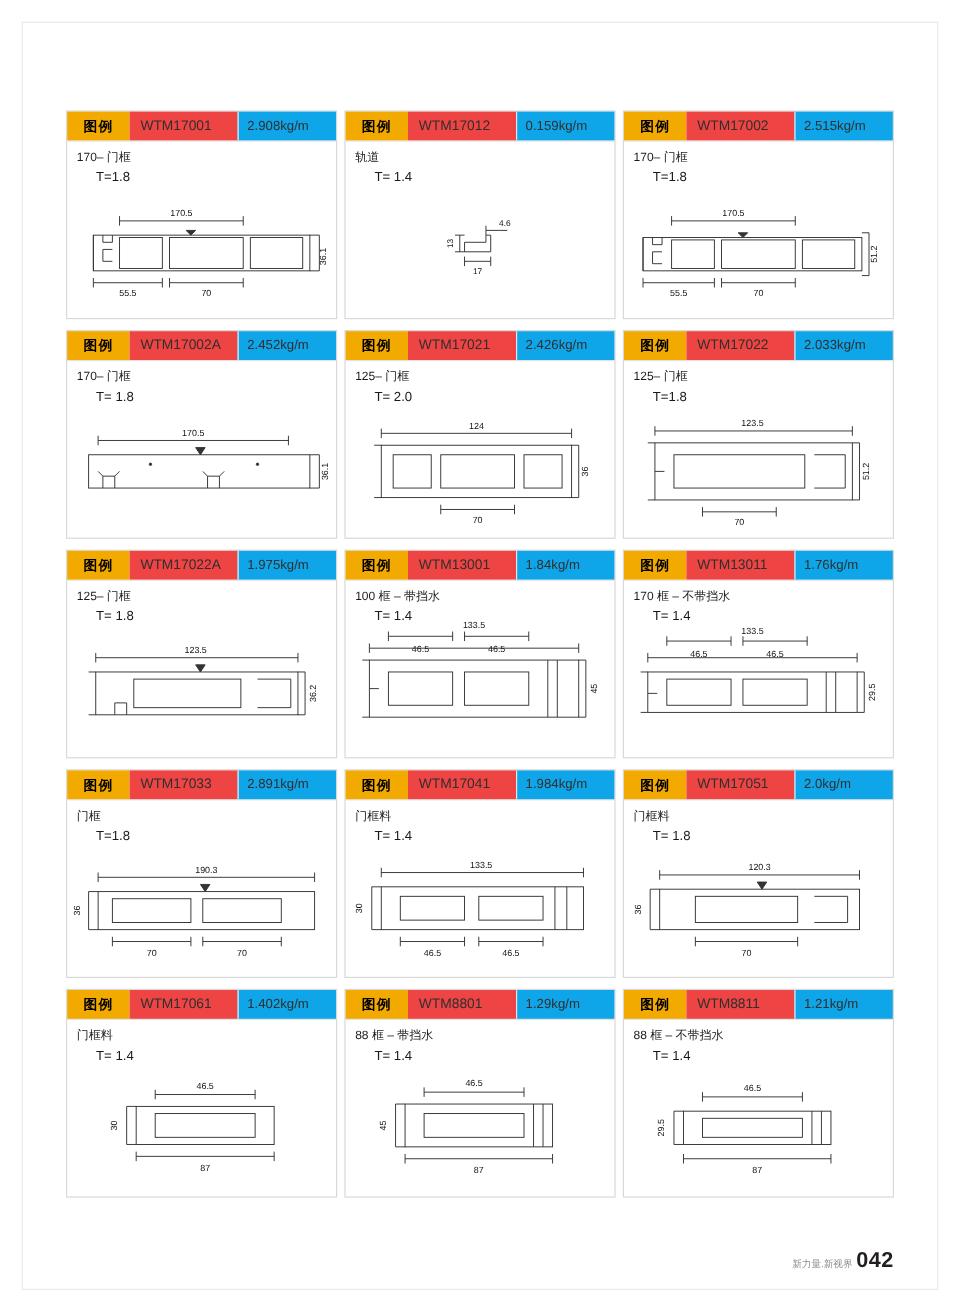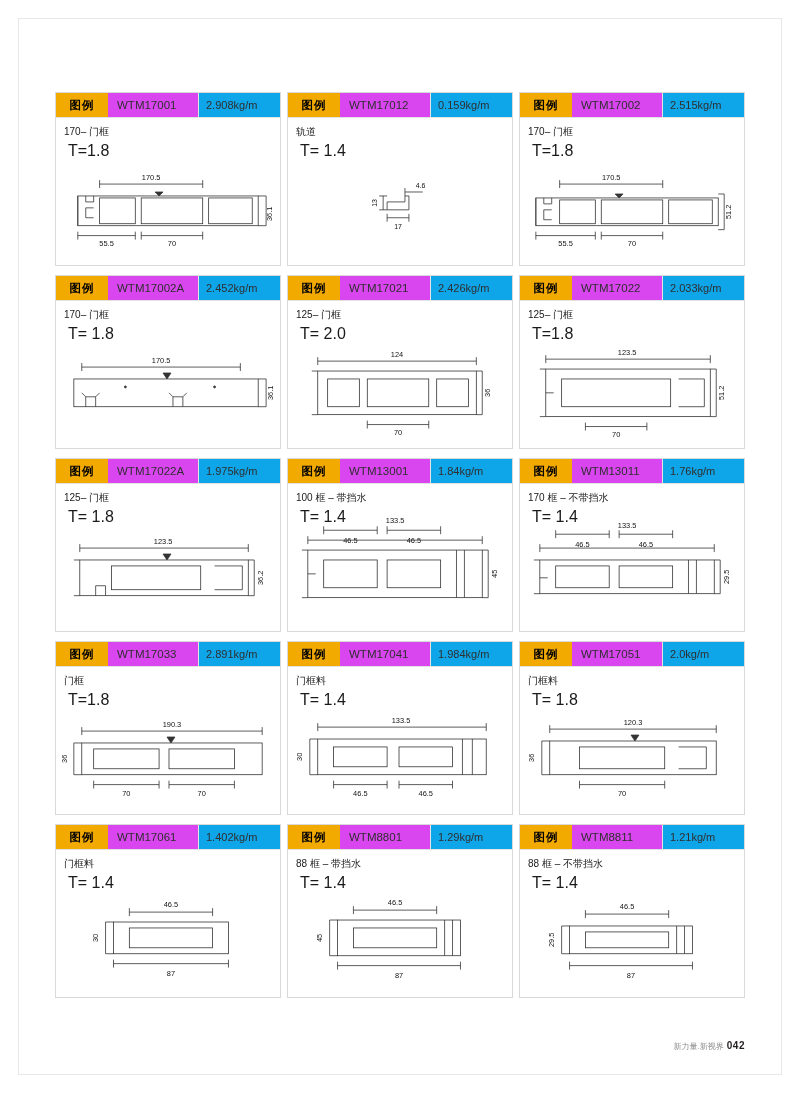--- a/index.html
+++ b/index.html
@@ -53,21 +53,21 @@
     width:52px;
     background:#f2a900;
     color:#000;
     font-weight:bold;
     display:flex;align-items:center;justify-content:center;
     font-size:11.5px;
     letter-spacing:1px;
   }
   .hd-code{
     flex:1;
-    background:#d946ef;
+    background:#ef4444;
     color:#2f2f2f;
     display:flex;align-items:center;
     padding-left:9px;
     font-size:11.5px;
   }
   .hd-weight{
     width:74px;
     background:#0ea5e9;
     color:#2f2f2f;
     display:flex;align-items:center;
@@ -82,22 +82,22 @@
   .label-name{
     position:absolute;
     left:8px;top:7px;
     font-size:10px;
     line-height:14px;
     color:#1a1a1a;
     white-space:pre-line;
   }
   .label-thk{
     position:absolute;
-    left:12px;top:24px;
-    font-size:16px;
+    left:24px;top:24px;
+    font-size:11px;
     color:#1a1a1a;
     text-align:center;
   }
   .drawing{
     position:absolute;
     left:0;top:0;width:100%;height:100%;
   }
   .footer{
     position:absolute;
     left:0;right:0;top:1008px;
@@ -107,21 +107,21 @@
     line-height:15px;
   }
   .pagenum{
     position:absolute;
     right:55px;top:1040px;
     font-size:8px;
     color:#8a8a8a;
     text-align:right;
   }
   .pagenum b{
-    font-size:10px;
+    font-size:18px;
     color:#231f20;
     margin-left:3px;
     letter-spacing:0.5px;
   }
   svg text{font-family:"Liberation Sans","DejaVu Sans",sans-serif;}
 </style>
 </head>
 <body>
 
 <div class="page">

